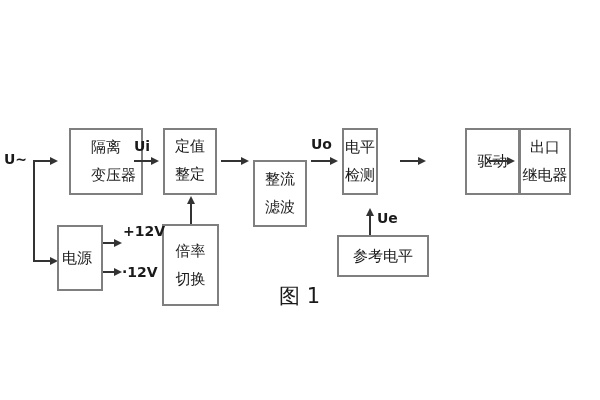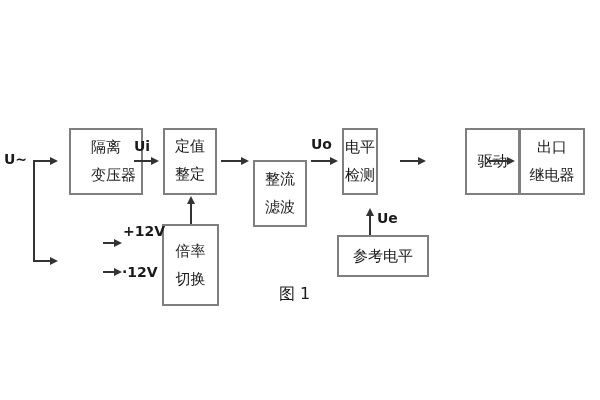--- a/index.html
+++ b/index.html
@@ -10,21 +10,21 @@
        gap:13px;color:#1a1a1a;font-size:15px;line-height:1;}
   .box.align-left{align-items:flex-start;}
   .box .bl{white-space:nowrap;}
   .lbl{position:absolute;color:#1a1a1a;font-size:14px;font-weight:600;line-height:1;white-space:nowrap;}
   .hline{position:absolute;height:1.5px;background:#333;}
   .vline{position:absolute;width:1.5px;background:#333;}
   .head-r{position:absolute;width:0;height:0;border-top:4px solid transparent;
           border-bottom:4px solid transparent;border-left:8px solid #333;}
   .head-u{position:absolute;width:0;height:0;border-left:4px solid transparent;
           border-right:4px solid transparent;border-bottom:8px solid #333;}
-  .caption{position:absolute;color:#1a1a1a;font-size:16px;line-height:1;white-space:nowrap;}
+  .caption{position:absolute;color:#1a1a1a;font-size:21px;line-height:1;white-space:nowrap;}
 </style>
 </head>
 <body>
 
 <div id="stage">
 
   <span class="lbl" style="left:4px;top:152px;">U~</span>
 
   <div class="hline" style="left:33px;top:160px;width:18px;"></div>
   <div class="head-r" style="left:50px;top:156.5px;"></div>
@@ -49,21 +49,21 @@
 
   <div class="box" style="left:342px;top:128px;width:36px;height:67px;">
     <span class="bl">电平</span>
     <span class="bl">检测</span>
   </div>
 
   <div class="box" style="left:430px;top:128px;width:55px;height:67px;margin-left:35px;">
     <span class="bl">驱动</span>
   </div>
 
-  <div class="box" style="left:519px;top:128px;width:66px;height:67px;text-align:center;">
+  <div class="box" style="left:519px;top:128px;width:52px;height:67px;text-align:center;">
     <span class="bl">出口</span>
     <span class="bl">继电器</span>
   </div>
 
   <span class="lbl" style="left:134px;top:139px;">Ui</span>
   <div class="hline" style="left:134px;top:160px;width:18px;"></div>
   <div class="head-r" style="left:151px;top:156.5px;"></div>
 
   <div class="hline" style="left:221px;top:160px;width:21px;"></div>
   <div class="head-r" style="left:241px;top:156.5px;"></div>
@@ -71,20 +71,23 @@
   <span class="lbl" style="left:311px;top:137px;">Uo</span>
   <div class="hline" style="left:311px;top:160px;width:20px;"></div>
   <div class="head-r" style="left:330px;top:156.5px;"></div>
 
   <div class="hline" style="left:400px;top:160px;width:19px;"></div>
   <div class="head-r" style="left:418px;top:156.5px;"></div>
 
   <div class="hline" style="left:488px;top:160px;width:20px;"></div>
   <div class="head-r" style="left:507px;top:156.5px;"></div>
 
+  <div class="box align-left" style="left:57px;top:225px;width:46px;height:66px;padding-left:3px;">
+    <span class="bl">电源</span>
+  </div>
 
   <div class="box" style="left:162px;top:224px;width:57px;height:82px;">
     <span class="bl">倍率</span>
     <span class="bl">切换</span>
   </div>
 
   <div class="box" style="left:328px;top:235px;width:92px;height:42px;margin-left:9px;">
     <span class="bl">参考电平</span>
   </div>
 

